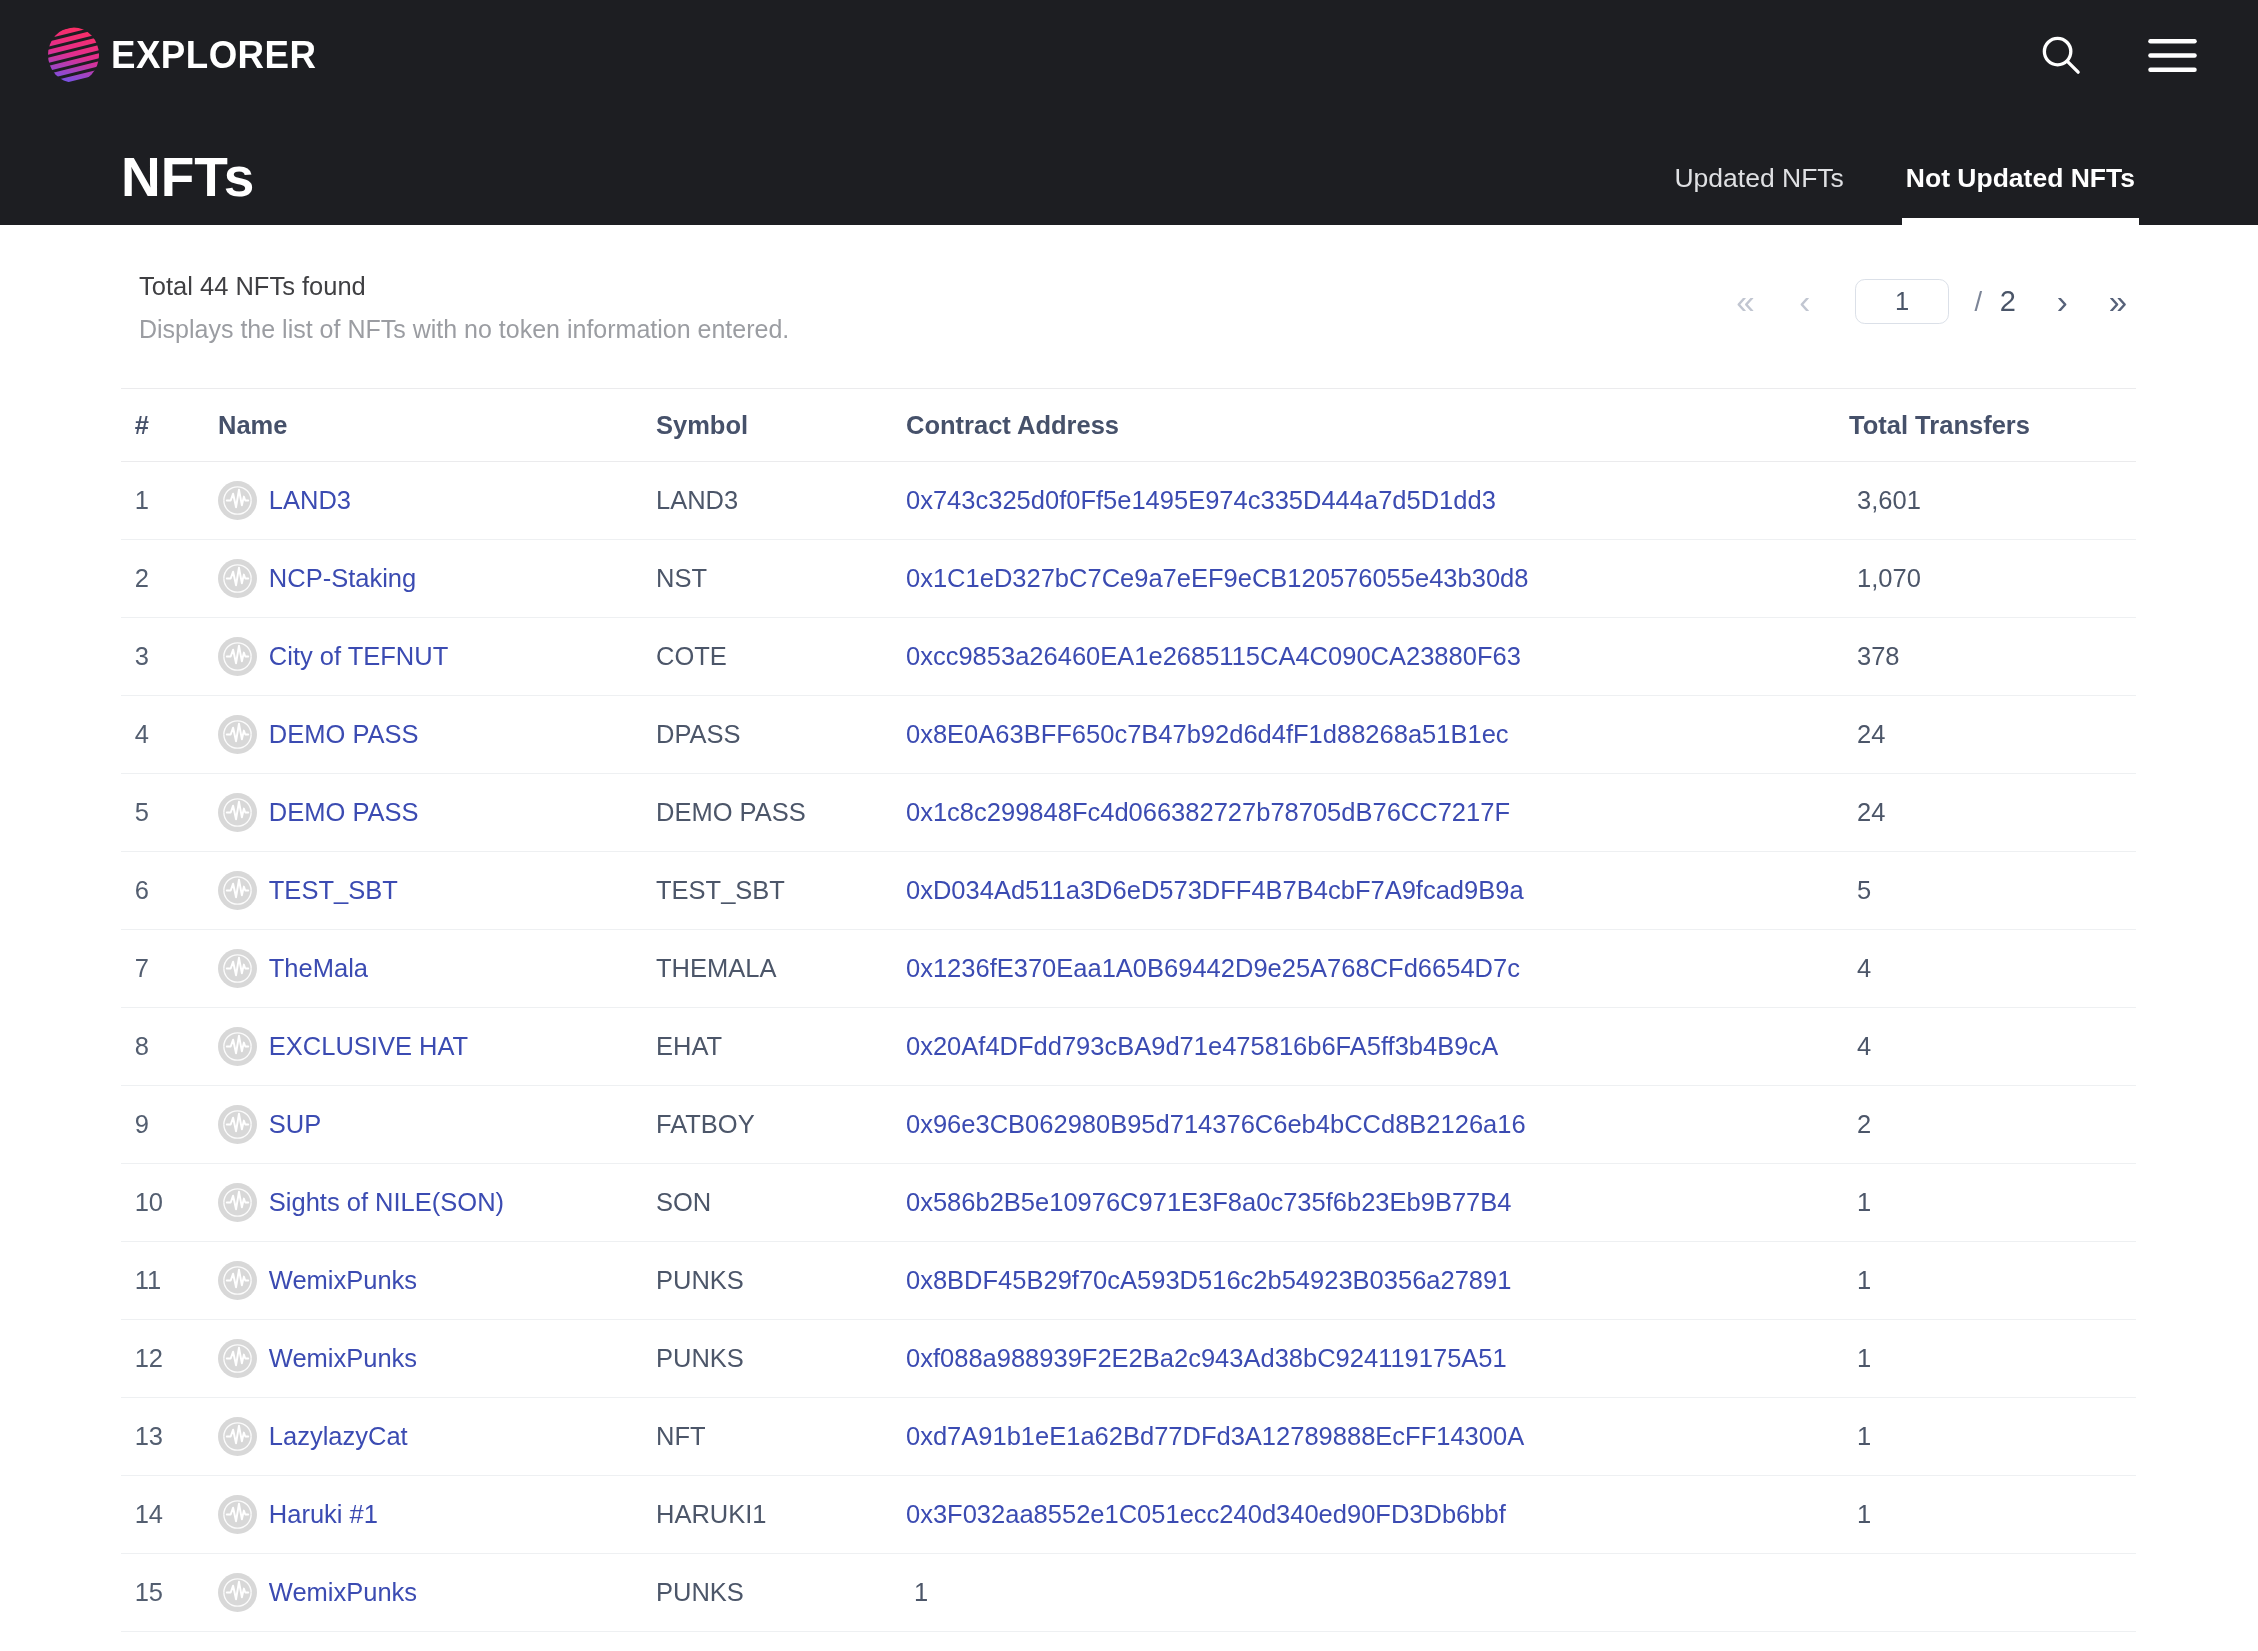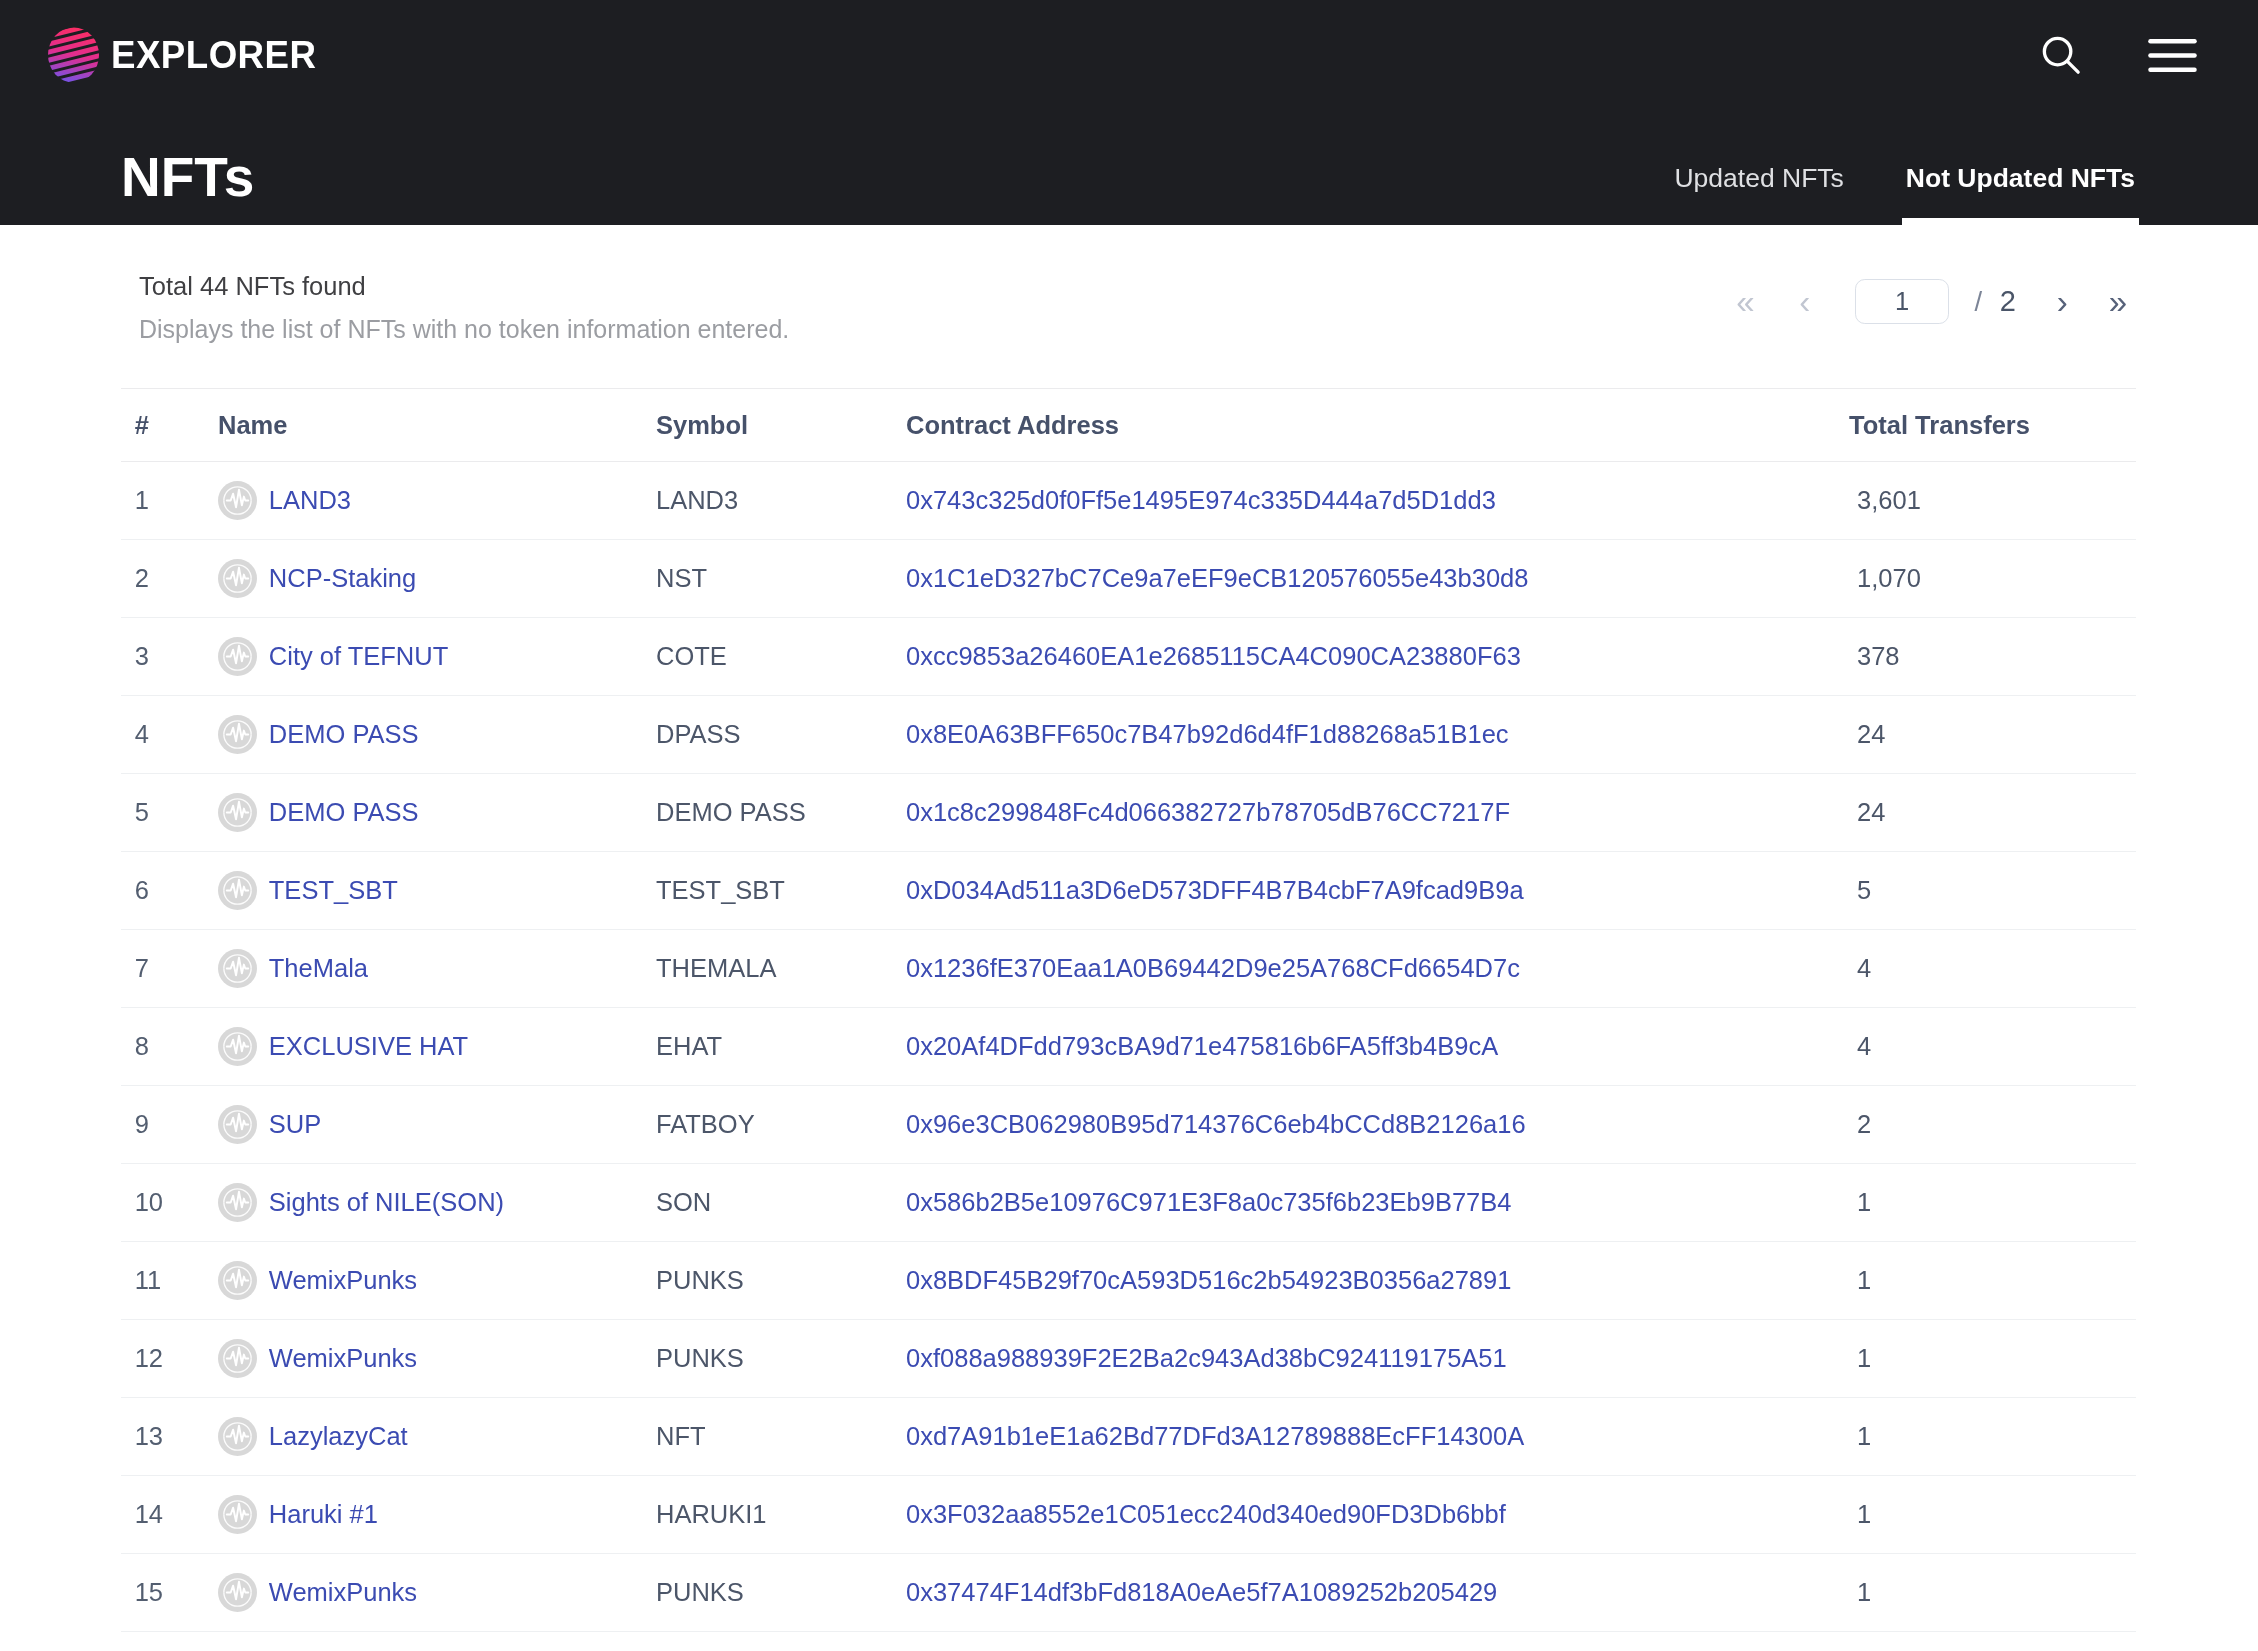--- a/index.html
+++ b/index.html
@@ -363,20 +363,19 @@
     <div class="td-name">
       <svg width="39" height="39" viewBox="0 0 40 40">
         <circle cx="20" cy="20" r="20" fill="#d8d8d8"></circle>
         <path d="M6 20 A14 14 0 0 1 34 20" fill="none" stroke="#ffffff" stroke-width="1.4" opacity="0.9"></path>
         <path d="M6 20 A14 14 0 0 0 34 20" fill="none" stroke="#ffffff" stroke-width="1.4" opacity="0.9"></path>
         <polyline points="9,20 13,20 15.5,13 18.5,27 21.5,9 24.5,25 26.5,16 28,20 31,20" fill="none" stroke="#ffffff" stroke-width="2" stroke-linejoin="round" stroke-linecap="round"></polyline>
       </svg>
       <a class="nft-link">WemixPunks</a>
     </div>
     <div class="td-symbol">PUNKS</div>
-    <div><a class="nft-link">0x37474F14df3bFd818A0eAe5f7A1089252b205429</a></div>
     <div class="td-transfers">1</div>
   </div>
 </div>
   </div>
 
 </div>
 
 
 </body></html>

